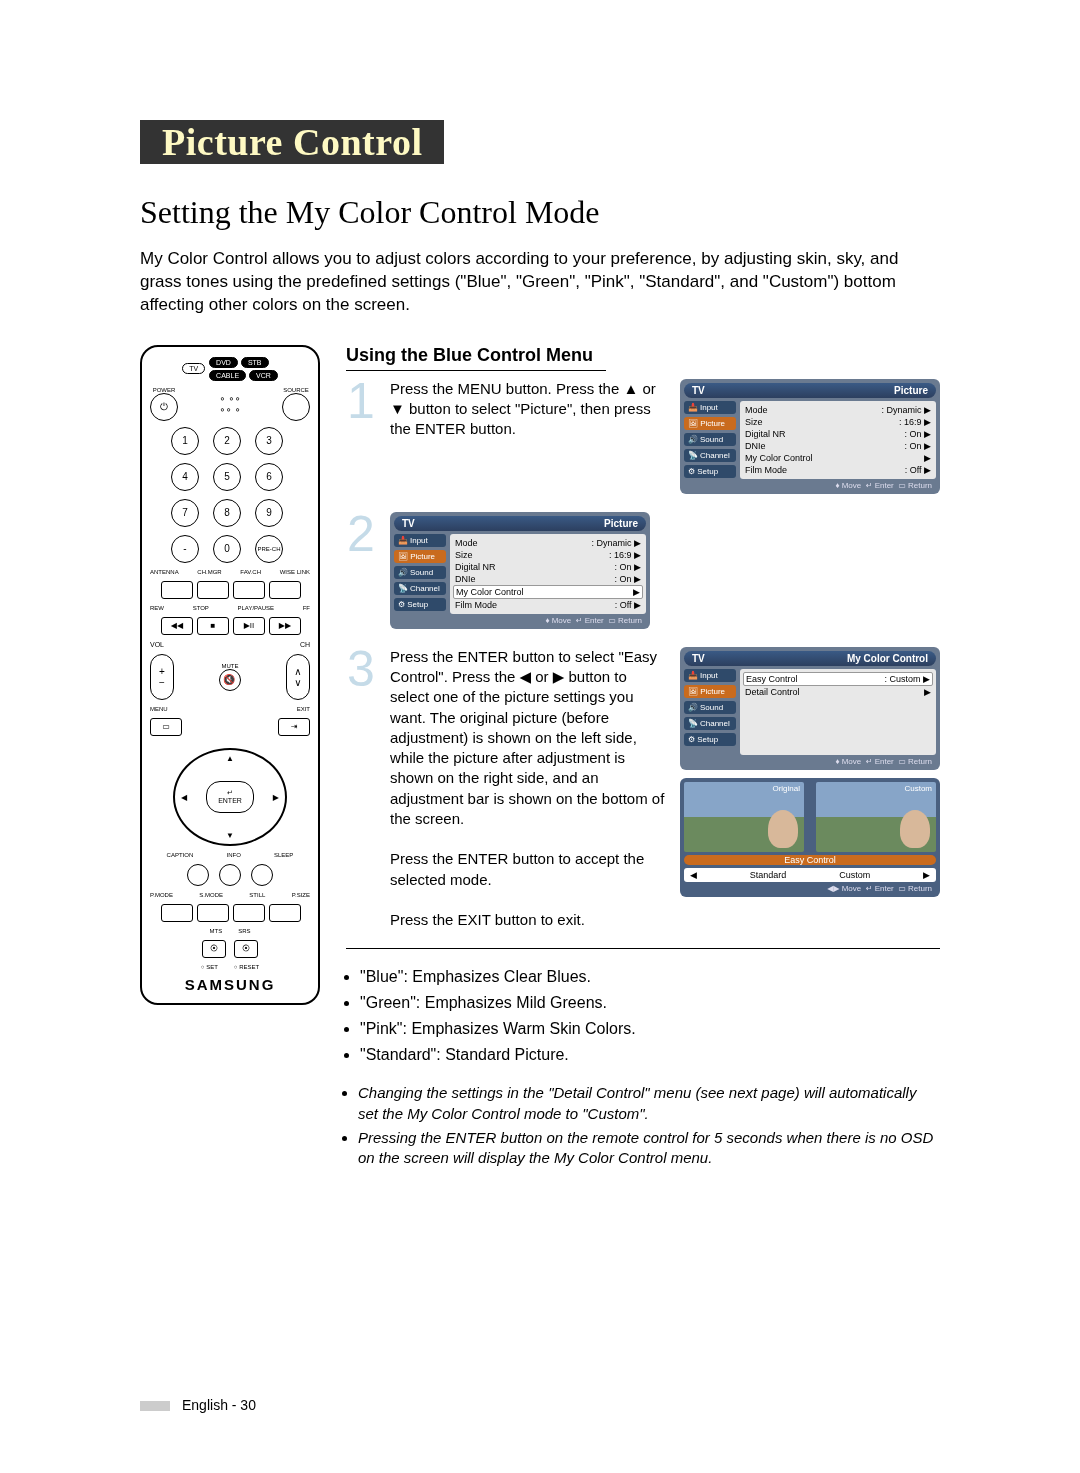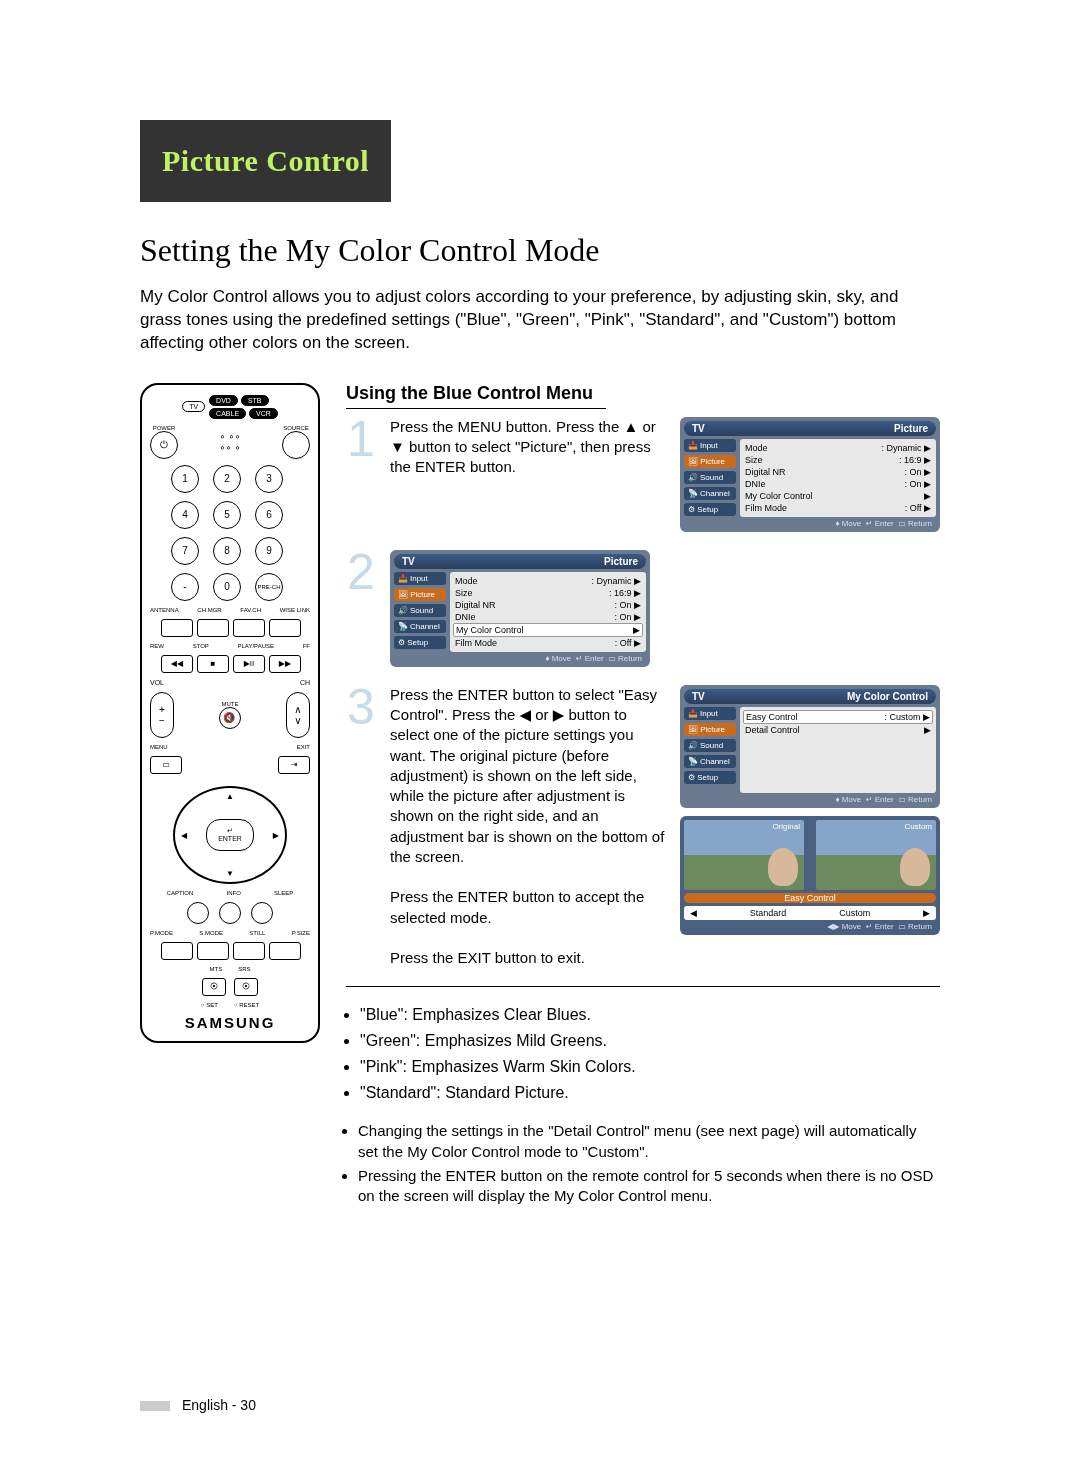--- a/index.html
+++ b/index.html
@@ -1,17 +1,17 @@
 <!DOCTYPE html>
 <html><head>
 <meta charset="utf-8">
 <style>
 html,body{margin:0;padding:0;background:#888;font-family:Arial,Helvetica,sans-serif;color:#000}
 .page{width:1080px;height:1473px;background:#fff;margin:0 auto;position:relative;box-sizing:border-box;padding:120px 140px 60px 140px}
-.hdr-box{background:#333;color:#bef264;display:inline-block;padding:24px 22px;font-size:30px;font-weight:bold;font-family:Georgia,serif;letter-spacing:.5px}
+.hdr-box{background:#333;color:#fef9c3;display:inline-block;padding:0 22px;font-size:38px;font-weight:bold;font-family:Georgia,serif;letter-spacing:.5px}
 h1{font-size:32px;font-weight:normal;margin:30px 0 14px 0;font-family:Liberation Serif, serif}
 .intro{font-size:17px;line-height:1.35;margin-bottom:28px}
 .row{display:flex;gap:26px}
 .remote{width:180px;flex:0 0 180px}
 .remote-box{border:2px solid #000;border-radius:18px;height:660px;position:relative;padding:10px 8px;box-sizing:border-box;font-size:9px;display:flex;flex-direction:column;align-items:center;gap:6px;background:#fff}
 .r-top{display:flex;gap:4px;align-items:center}
 .pill{border:1px solid #000;border-radius:10px;padding:1px 6px;font-size:7px}
 .inv{background:#000;color:#fff}
 .power-row{display:flex;justify-content:space-between;width:100%;padding:0 8px;align-items:center}
 .circ{width:26px;height:26px;border:1.5px solid #000;border-radius:50%;display:flex;align-items:center;justify-content:center;font-size:10px}
@@ -41,21 +41,21 @@
 .preview-imgs{display:flex;gap:12px}
 .pimg{flex:1;height:70px;background:linear-gradient(#87a5c8 50%,#6b8a5e 50%);border-radius:2px;position:relative}
 .pimg::after{content:"";position:absolute;right:6px;bottom:4px;width:30px;height:38px;border-radius:50% 50% 40% 40%;background:#d8b89a}
 .pimg span{position:absolute;top:2px;right:4px;font-size:8px;color:#fff}
 .prev-bar{background:#c96b1e;border-radius:8px;text-align:center;font-size:9px;margin-top:3px}
 .prev-sel{display:flex;justify-content:space-between;align-items:center;background:#fff;color:#000;border-radius:3px;padding:2px 6px;margin-top:3px;font-size:9px}
 hr.thin{border:none;border-top:1px solid #000;margin:8px 0}
 .bullets{font-size:16px;line-height:1.5;padding-left:14px}
 .bullets li{margin-bottom:2px}
 .notes-h{font-size:18px;font-weight:bold;font-style:italic;margin-top:20px;font-family:Georgia,serif}
-.notes{font-size:15px;line-height:1.35;padding-left:12px}
+.notes{font-size:15px;font-style:italic;line-height:1.35;padding-left:12px}
 .notes li{margin-bottom:4px}
 .footer{position:absolute;bottom:60px;left:140px;font-size:14px}
 .footer::before{content:"";display:inline-block;width:30px;height:10px;background:#ccc;margin-right:12px;vertical-align:middle}
 .tri{font-size:9px}
 </style>
 </head>
 <body>
 
 <div class="page">
   <div class="hdr-box">Picture Control</div>

